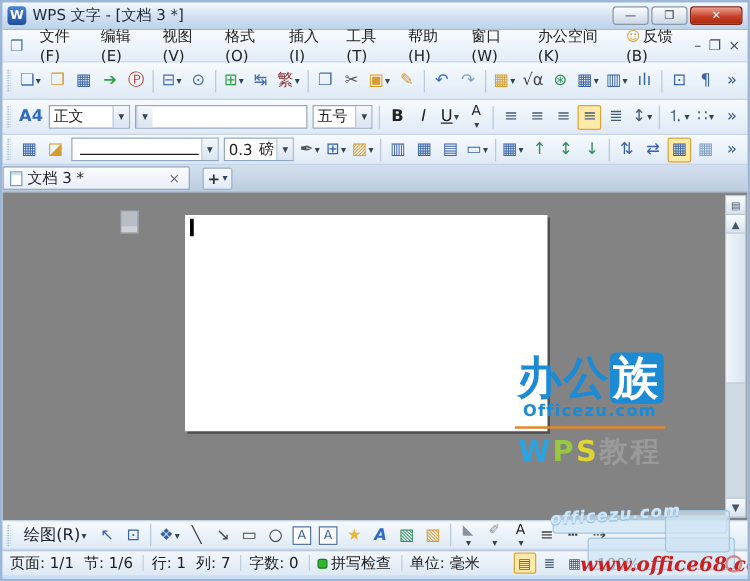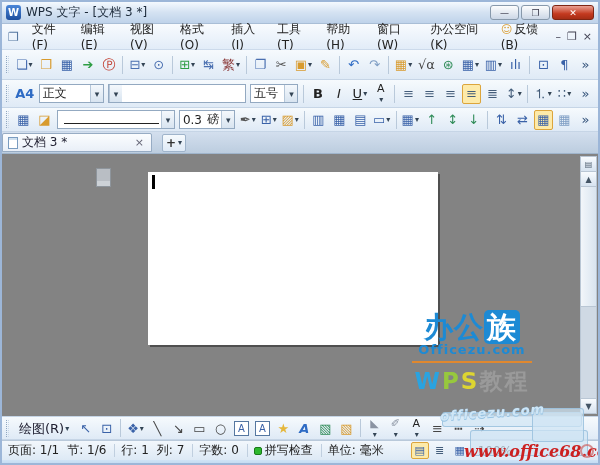--- a/index.html
+++ b/index.html
@@ -99,21 +99,21 @@
   .viewbtns { display:flex; align-items:center; }
   .viewbtns .tbtn { height:17px; min-width:18px; }
   .viewbtns .tbtn .glyph { font-size:11px; }
   .zoomv { margin:0 80px 0 8px; }
 
   .bottomstrip { height:9px; background:linear-gradient(#cfe3f6,#b2d0ec); }
 
   
   .wm { pointer-events:none; }
   .wm-center { position:absolute; left:388px; top:130px; width:164px; text-align:center; z-index:40; }
-  .wm-brand { font-size:29px; font-weight:bold; color:#1d8ad4; letter-spacing:1px; line-height:1.05;margin-top:28px; }
+  .wm-brand { font-size:36px; font-weight:bold; color:#1d8ad4; letter-spacing:1px; line-height:1.05; }
   .wm-brand .boxed { background:#1d8ad4; color:#fff; border-radius:5px; padding:0 3px; }
   .wm-url { font-size:13px; font-weight:bold; color:#1d8ad4; letter-spacing:1px; }
   .wm-rule { width:120px; height:2px; background:#e0882e; margin:4px auto 3px; }
   .wm-wps { font-size:23px; font-weight:bold; letter-spacing:2px; color:#9a9a9a; }
   .wm-wps .l1 { color:#2aa3e0; } .wm-wps .l2 { color:#97c83d; } .wm-wps .l3 { color:#ddd531; }
 
   .wm-bottom { position:absolute; left:0; top:0; width:600px; height:465px; z-index:60; }
   .ghost { position:absolute; background:rgba(208,229,244,0.72); border:1px solid rgba(150,190,220,0.8); border-radius:3px; }
   .wm-oz { position:absolute; left:438px; top:403px; font-size:13px; font-weight:bold; font-style:italic;
            color:#cfe6f6; text-shadow:0 0 1px #7fb4dc, 0 1px 0 #9cc6e4; transform:rotate(-4deg); letter-spacing:1px; }

